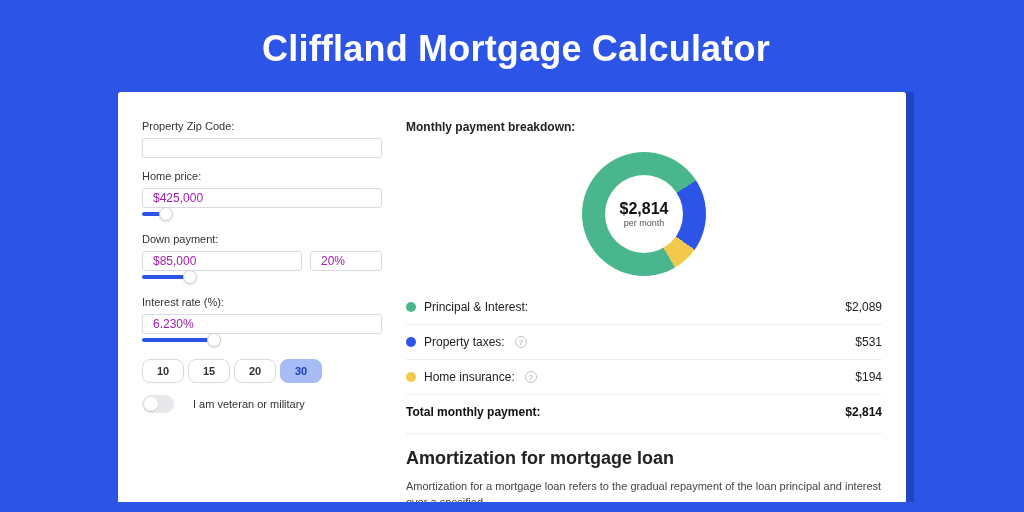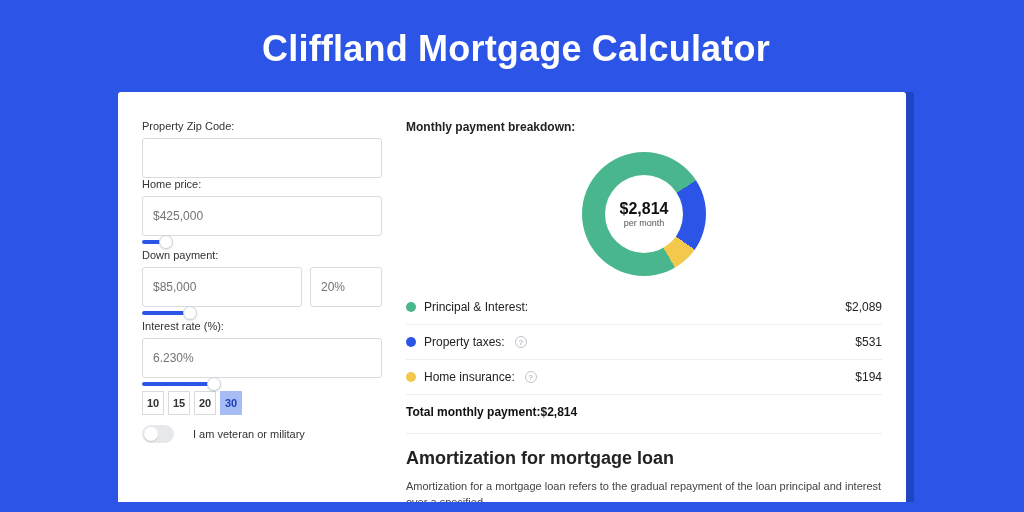--- a/index.html
+++ b/index.html
@@ -37,29 +37,29 @@
   }
   .col-left { width: 240px; flex: none; }
   .col-right { flex: 1; min-width: 0; }
 
   .field-label {
     font-size: 11px;
     color: #333;
     margin-bottom: 6px;
     display: block;
   }
-  .field-wrap { margin-bottom: 0; }
+  .field-wrap { margin-bottom: 12px; }
   .text-input {
     width: 100%;
-    height: 40px;
+    height: 20px;
     border: 1px solid #d7dbe0;
     border-radius: 3px;
     padding: 8px 10px;
     font-size: 12px;
-    color: #737373;
+    color: #a21caf;
     background: #fff;
   }
   .row2 { display: flex; gap: 8px; }
   .row2 .a { flex: 1; }
   .row2 .b { width: 72px; }
 
   .slider {
     position: relative;
     height: 14px;
     margin-top: -1px;
@@ -78,23 +78,23 @@
     width: 14px; height: 14px;
     background: #fff;
     border: 1px solid #cdd2d8;
     border-radius: 50%;
     transform: translate(-50%, -50%);
     box-shadow: 0 1px 2px rgba(0,0,0,0.12);
   }
 
   .periods { display: flex; gap: 4px; }
   .period-btn {
-    width: 22px; height: 24px;
+    width: 42px; height: 24px;
     border: 1px solid #d7dbe0;
-    border-radius: 0;
+    border-radius: 8px;
     background: #fff;
     font-size: 11px;
     color: #333;
     font-weight: 600;
     display: flex; align-items: center; justify-content: center;
     cursor: pointer;
   }
   .period-btn.selected {
     background: #a7bbf5;
     border-color: #a7bbf5;
@@ -167,21 +167,21 @@
   .dot { width:10px; height:10px; border-radius:50%; flex:none; }
   .help {
     width:12px; height:12px; border-radius:50%;
     border:1px solid #bfc5cc;
     color:#9aa1aa;
     font-size:8px;
     display:flex; align-items:center; justify-content:center;
     margin-left:2px;
   }
   .total-row {
-    display:flex; 
+    display:flex; justify-content:space-between;
     padding: 10px 0 14px;
     border-top:1px solid #eceef1;
     font-size:12px; font-weight:700; color:#111;
   }
 
   .amort-box {
     border-top:1px solid #eceef1;
     padding-top: 14px;
   }
   .amort-title { font-size:18px; font-weight:700; color:#222; margin-bottom:10px;}

